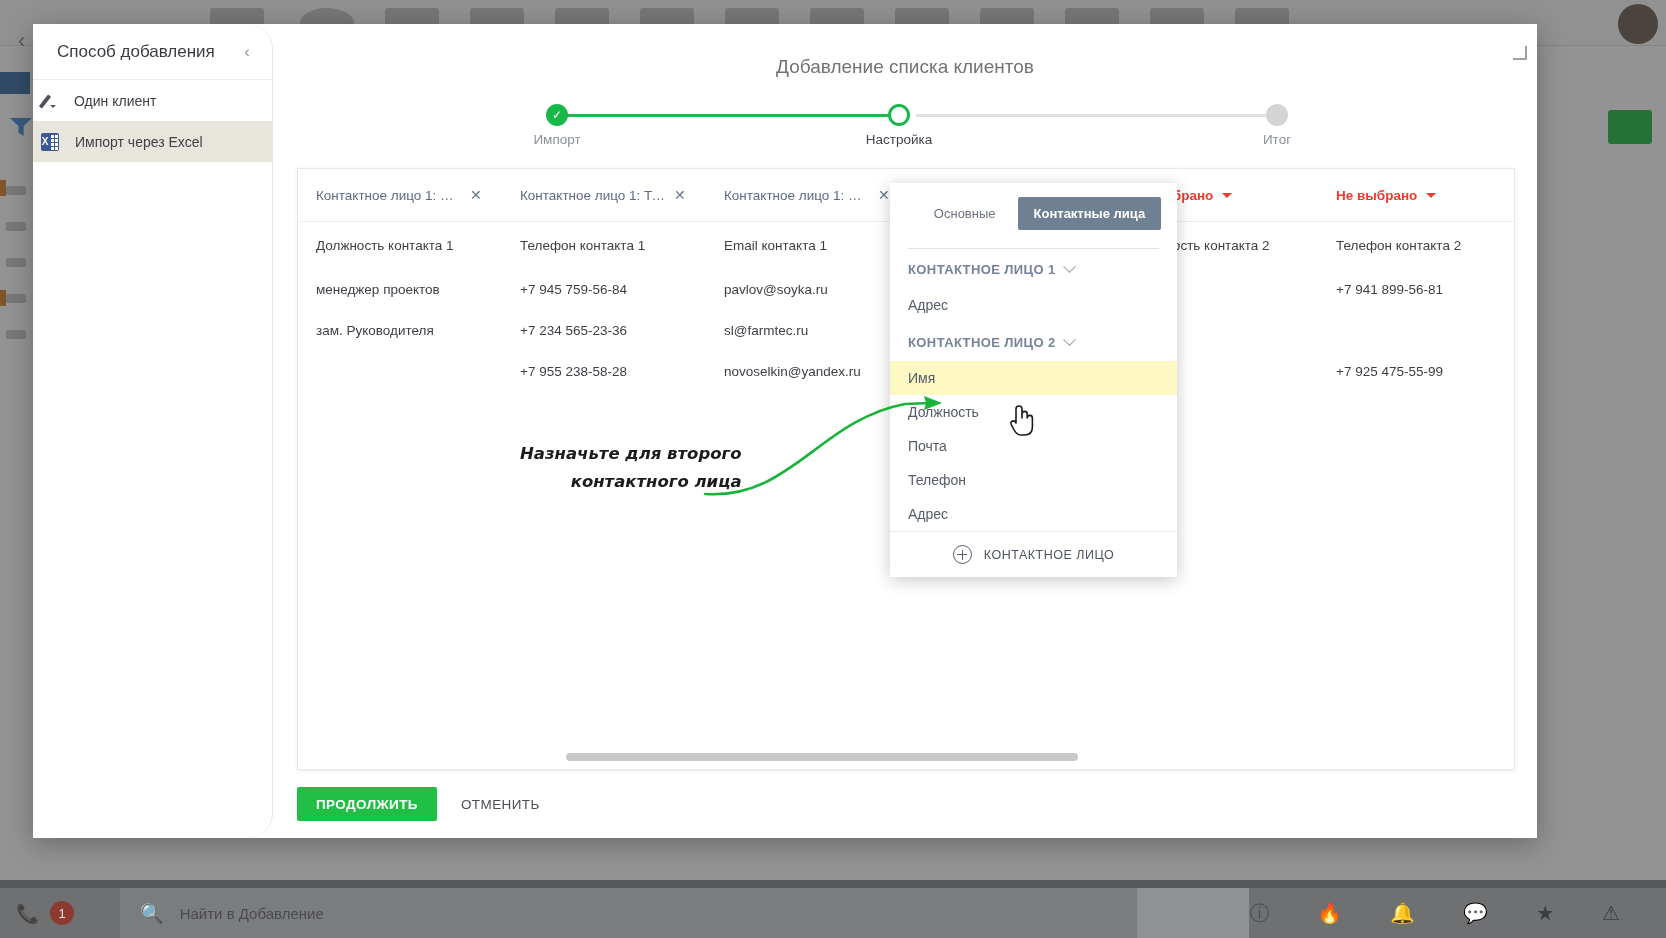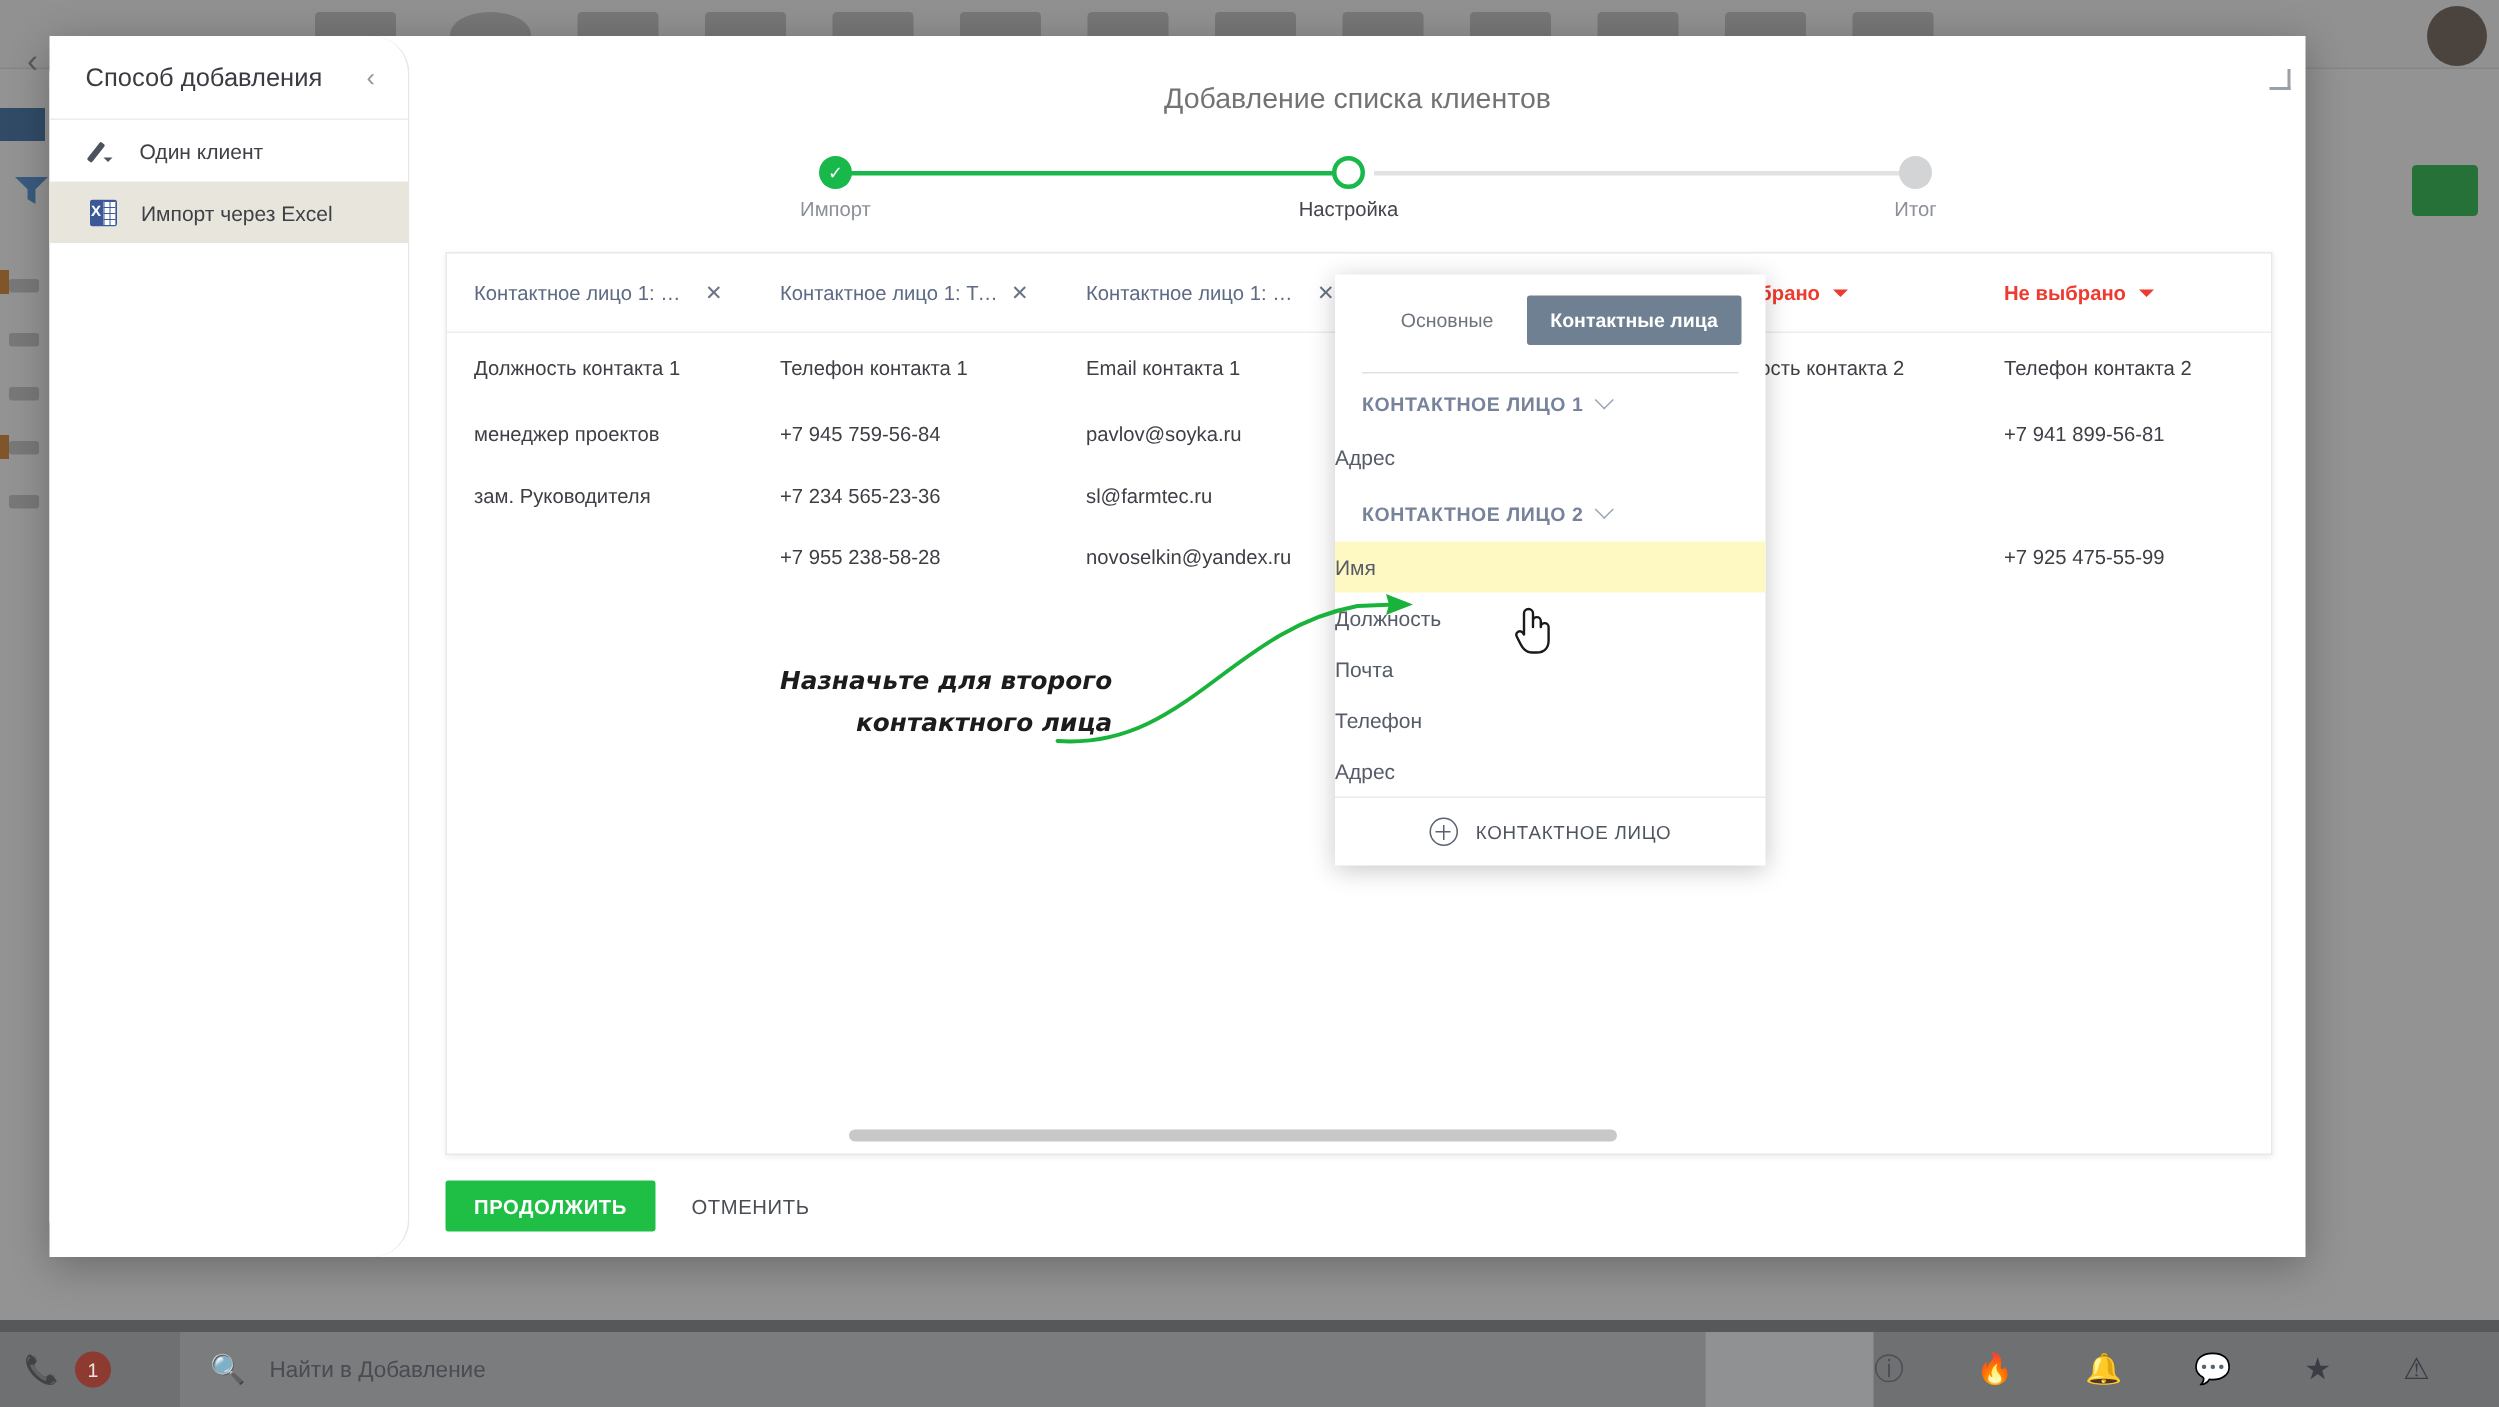--- a/index.html
+++ b/index.html
@@ -117,21 +117,21 @@
     border-radius: 25px;
   }
   .sb-header {
     height: 56px; display: flex; align-items: center; justify-content: space-between;
     padding: 0 22px 0 24px; border-bottom: 1px solid #ececec;
   }
   .sb-title { font-size: 17px; color: #3a3c42; }
   .sb-collapse { font-size: 17px; color: #9098a4; cursor: pointer; }
   .sb-item {
     height: 41px; display: flex; align-items: center; gap: 16px;
-    padding-left: 27px; font-size: 14px; color: #3f4147; cursor: pointer;
+    padding-left: 8px; font-size: 14px; color: #3f4147; cursor: pointer;
   }
   .sb-item.active { background: #e8e5dc; }
   .icon-pencil {
     width: 17px; height: 17px; position: relative; flex: 0 0 17px;
   }
   .icon-pencil::before {
     content: ""; position: absolute; left: 2px; top: 2px;
     width: 4px; height: 15px; background: #4e5160;
     transform: rotate(38deg); border-radius: 1px;
   }
@@ -272,21 +272,21 @@
     padding: 13px 18px 11px; font-size: 13px; font-weight: bold;
     color: #77839a; letter-spacing: .4px;
     display: flex; align-items: center; gap: 9px; cursor: pointer;
   }
   .dd-chevron {
     width: 9px; height: 9px; border-right: 1.6px solid #9aa3b4;
     border-bottom: 1.6px solid #9aa3b4; transform: rotate(45deg) translate(-2px,-2px);
   }
   .dd-item {
     height: 34px; display: flex; align-items: center;
-    font-size: 14px; color: #555b68; cursor: pointer;
+    padding-left: 18px; font-size: 14px; color: #555b68; cursor: pointer;
   }
   .dd-item.hover { background: #fef9c3; }
   #dd-footer {
     border-top: 1px solid #ececec; height: 46px;
     display: flex; align-items: center; justify-content: center; gap: 12px;
     cursor: pointer;
   }
   .plus-circle {
     width: 19px; height: 19px; border-radius: 50%;
     border: 1.6px solid #5a6171; position: relative;

